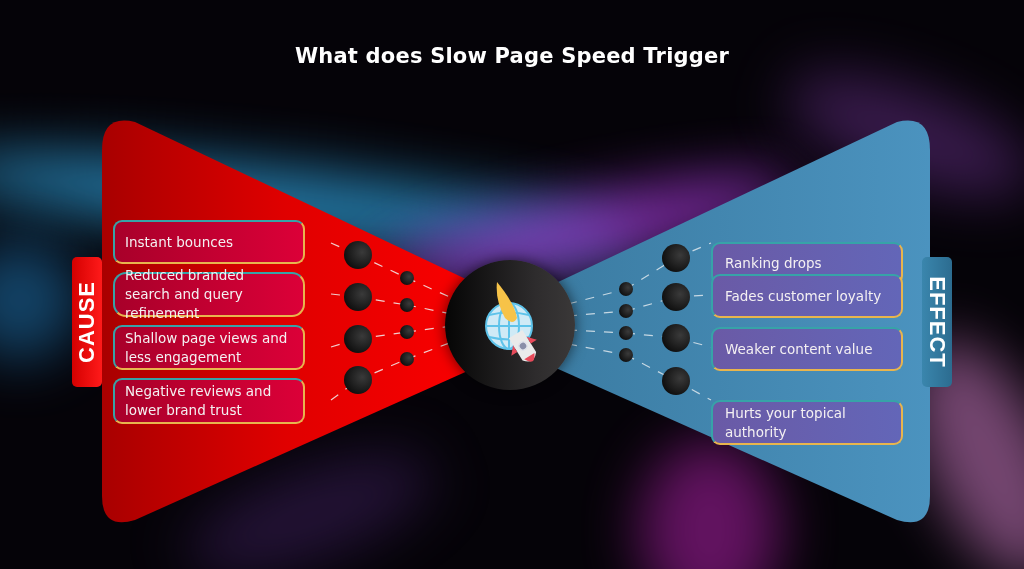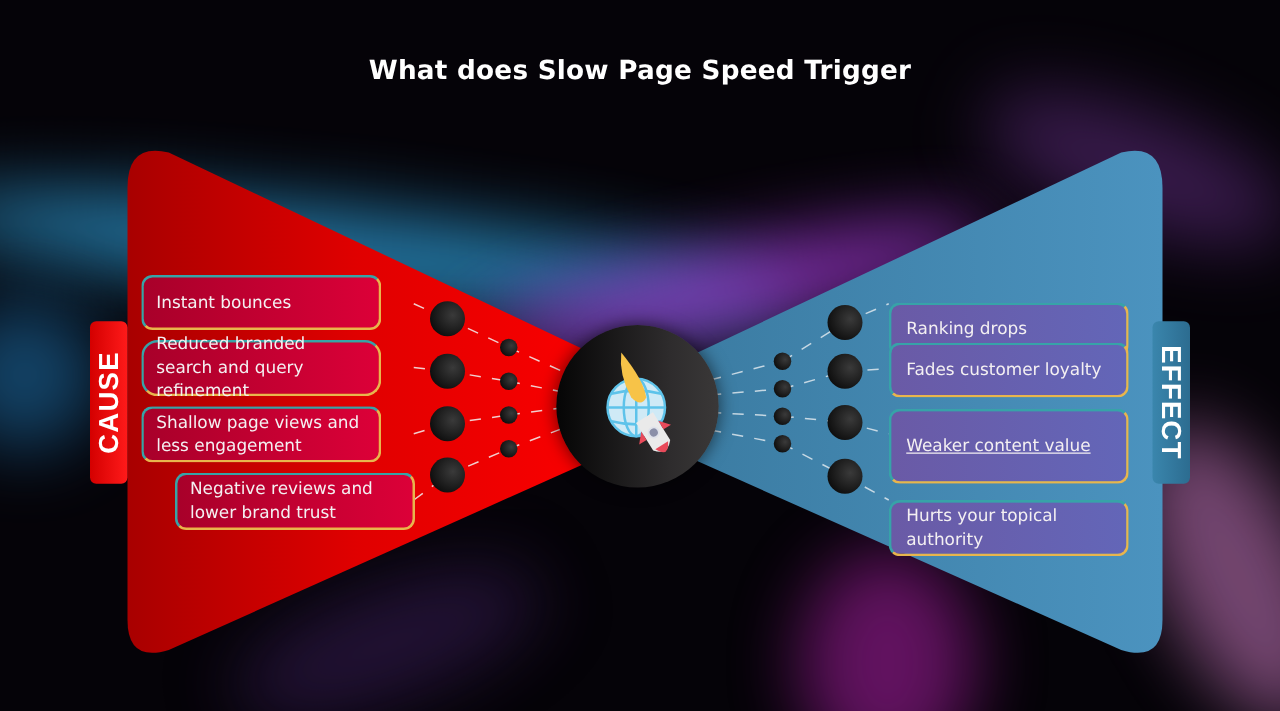--- a/index.html
+++ b/index.html
@@ -178,28 +178,28 @@
 
 <div class="box box-cause" style="top:220px;height:44px;">
   <span>Instant bounces</span>
 </div>
 <div class="box box-cause" style="top:272px;height:45px;border-radius:13px;">
   <span>Reduced branded search and query refinement</span>
 </div>
 <div class="box box-cause" style="top:325px;height:45px;">
   <span>Shallow page views and less engagement</span>
 </div>
-<div class="box box-cause" style="top:378px;height:46px;margin-left:27px;">
+<div class="box box-cause" style="top:378px;height:46px;">
   <span>Negative reviews and lower brand trust</span>
 </div>
 
 <div class="box box-effect" style="top:221px;height:43px;margin-top:21px;">
   <span>Ranking drops</span>
 </div>
 <div class="box box-effect" style="top:274px;height:44px;align-items:center;">
   <span>Fades customer loyalty</span>
 </div>
-<div class="box box-effect" style="top:327px;height:60px;text-decoration:underline;">
+<div class="box box-effect" style="top:327px;height:44px;">
   <span>Weaker content value</span>
 </div>
 <div class="box box-effect" style="top:400px;height:45px;">
   <span>Hurts your topical authority</span>
 </div>
 
 </body></html>

